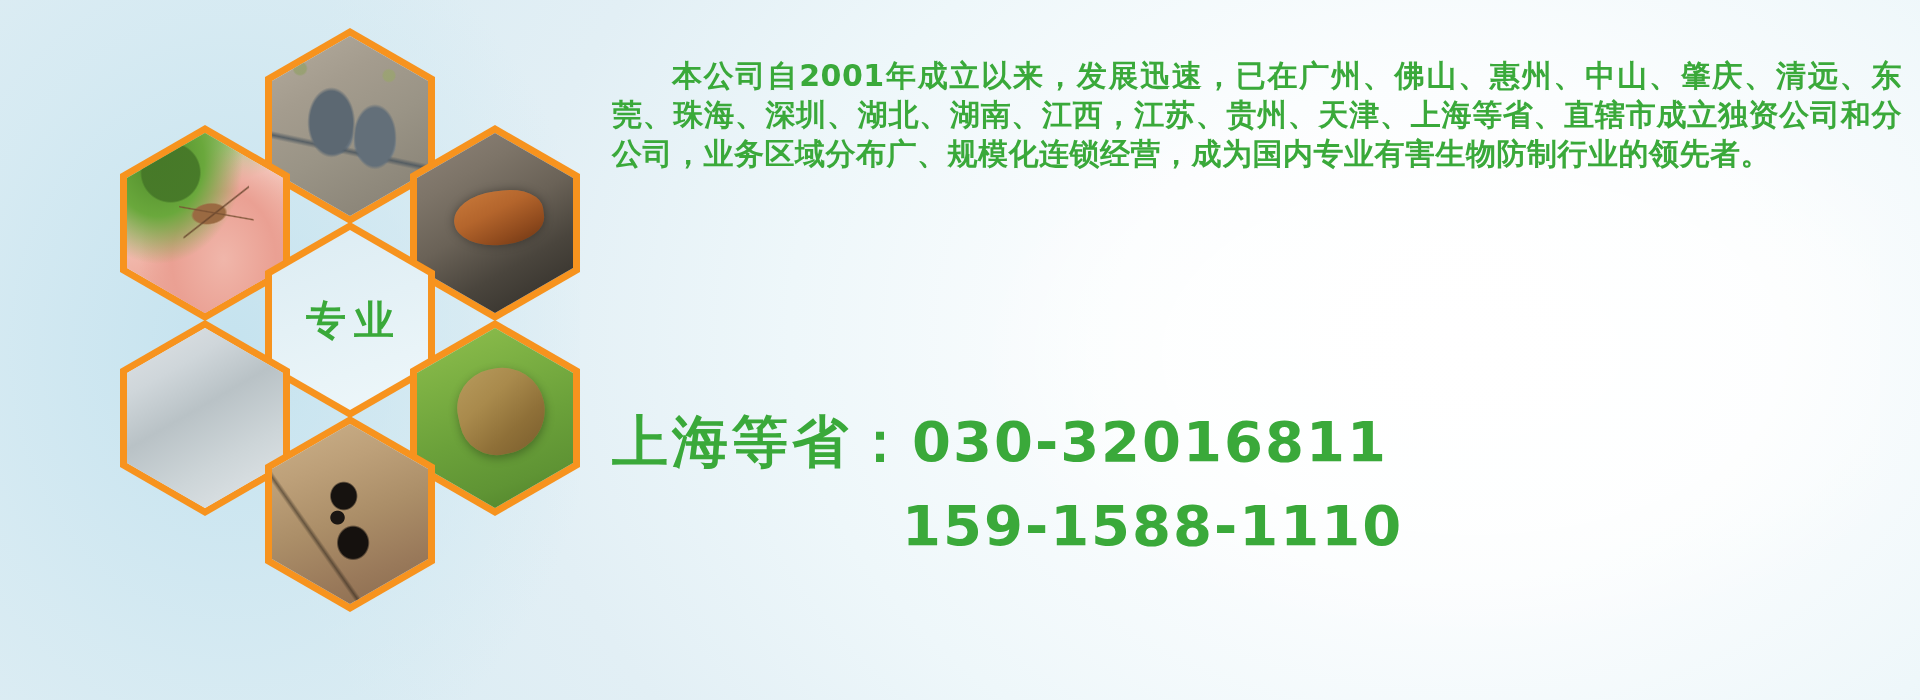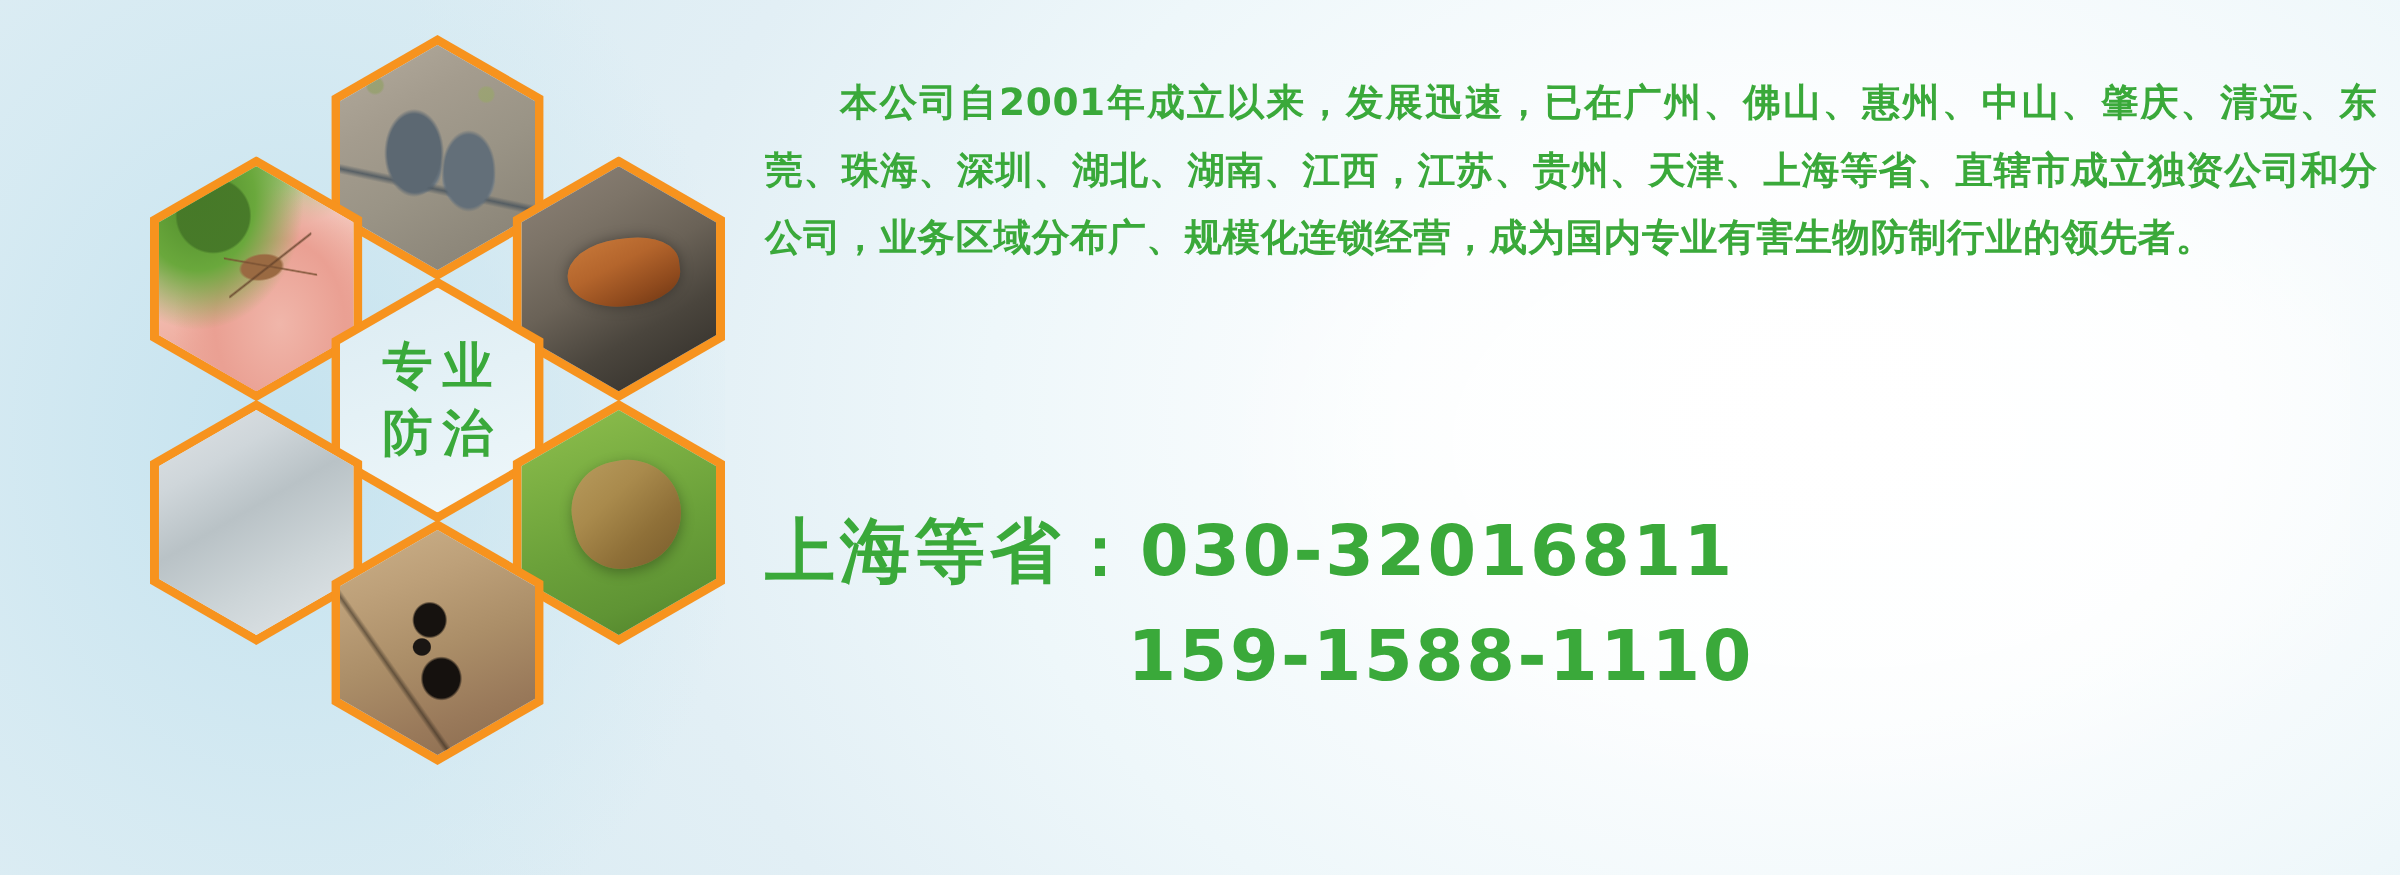--- a/index.html
+++ b/index.html
@@ -138,21 +138,21 @@
     color:#3aa93a;font-weight:700;font-size:40px;letter-spacing:8px;
     line-height:1.35;text-align:center;text-indent:8px;
     font-family:"DejaVu Sans","Liberation Sans",sans-serif;
   }
 
   
   #copy{
     position:absolute;left:612px;top:26px;width:1290px;
   }
   #body-text{
-    color:#3aa93a;font-size:30px;line-height:54px;font-weight:600;
+    color:#3aa93a;font-size:30px;line-height:39px;font-weight:600;
     text-indent:60px;text-align:justify;letter-spacing:.5px;
     font-family:"DejaVu Sans","Liberation Sans",sans-serif;
   }
   #contact{
     position:absolute;left:612px;top:400px;width:1290px;
     color:#3aa93a;font-weight:600;
     font-family:"DejaVu Sans","Liberation Sans",sans-serif;
   }
   .contact-line{font-size:56px;line-height:84px;letter-spacing:2px;white-space:nowrap;}
   .contact-line .lbl{letter-spacing:4px;}
@@ -181,21 +181,20 @@
 
     <div class="hex" style="left:330px;top:125px;">
       <div class="inner">
         <div class="photo ph-roach"></div>
       </div>
     </div>
 
     <div class="hex hex-center" style="left:185px;top:222px;">
       <div class="inner">
         <div class="comb-label">专业</div>
-        <div class="comb-label">防治</div>
       </div>
     </div>
 
     <div class="hex" style="left:40px;top:320px;">
       <div class="inner">
         <div class="photo ph-flies"></div>
       </div>
     </div>
 
     <div class="hex" style="left:330px;top:320px;">

